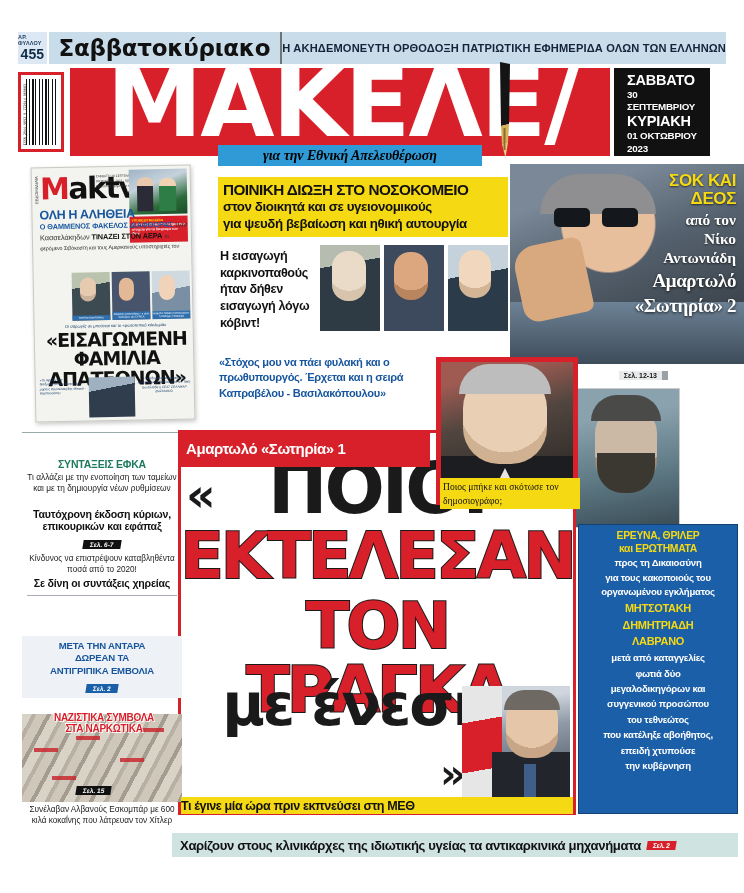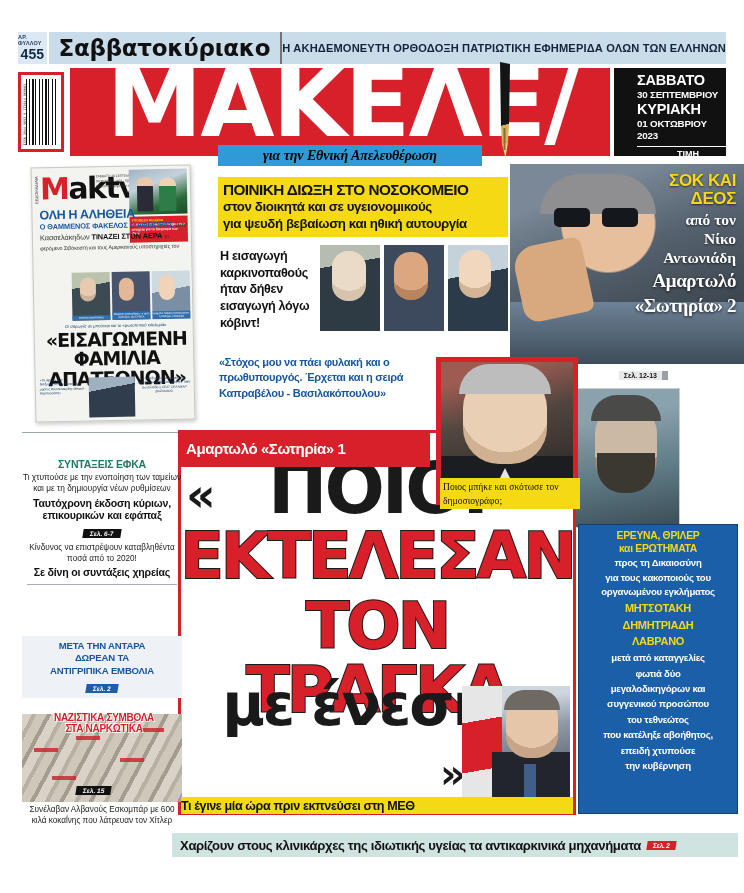--- a/index.html
+++ b/index.html
@@ -65,22 +65,22 @@
     font-family: "DejaVu Sans", sans-serif;
     font-weight: bold; font-size: 96px; color: #fff;
     letter-spacing: -2px; line-height: 1;
     -webkit-text-stroke: 0;
   }
   .pen {
     position: absolute; left: 470px; top: -6px; width: 30px; height: 100px;
     z-index: 4;
   }
   .datebox {
-    position: absolute; left: 596px; top: 0; width: 112px; height: 88px;
-    background: #111; color: #fff; padding: 4px 4px 3px 23px;
+    position: absolute; left: 596px; top: 0; width: 96px; height: 88px;
+    background: #111; color: #fff; padding: 4px 4px 3px 13px;
   }
   .datebox .d1 { font-size: 14.5px; font-weight: bold; letter-spacing: -0.2px; line-height: 1.15;}
   .datebox .d2 { font-size: 9.8px; font-weight: bold; letter-spacing: -0.2px; line-height: 1.25;}
   .datebox .d3 { font-size: 14.5px; font-weight: bold; letter-spacing: -0.2px; line-height: 1.15;}
   .datebox .d4 { font-size: 9.8px; font-weight: bold; letter-spacing: -0.2px; line-height: 1.3;}
   .datebox hr { border: 0; border-top: 1.5px solid #fff; margin: 3px 0 2px 0; width: 96px;}
   .datebox .price { font-size: 9px; font-weight: bold; margin-left: 40px; }
   .datebox .price b { font-size: 15.5px; }
 
   .subbanner {
@@ -151,21 +151,21 @@
   .maktv-foot .fm::after{content:"";position:absolute;}
   .maktv-foot .fr{ width:56px; font-style:italic; color:#1a3f6b; line-height:1.3; text-align:center;}
 
   
   .pens {
     position: absolute; left: 22px; top: 432px; width: 160px; text-align: center;
   }
   .pens .hr-top { border-top: 1px solid #9aa; margin-bottom: 4px; }
   .pens .t1 { font-size: 10.5px; font-weight: bold; color: #1d7a5f; letter-spacing: -0.2px; margin-top: 25px; }
   .pens .t2 { font-size: 8.3px; color: #222; line-height: 1.3; margin-top: 2px; }
-  .pens .t3 { font-size: 10.6px; font-weight: bold; color: #111; line-height: 1.2; margin-top: 3px; letter-spacing:-0.2px;}
+  .pens .t3 { font-size: 10.6px; font-weight: bold; color: #111; line-height: 1.2; margin-top: 14px; letter-spacing:-0.2px;}
   .pens .t4 { font-size: 8.2px; color: #222; line-height: 1.3; margin-top: 3px; }
   .pens .t5 { font-size: 10.6px; font-weight: bold; color: #111; line-height: 1.2; margin-top: 2px; letter-spacing:-0.2px;}
   .selbadge {
     display: inline-block; background: #111; color: #fff; font-size: 6.5px; font-weight: bold;
     padding: 1px 7px; margin: 3px 0 2px 0; transform: skewX(-9deg);
   }
   .rule-thin { border-top: 1px solid #aab; width: 150px; margin: 5px auto; }
 
   .flu {
     position: absolute; left: 22px; top: 636px; width: 160px; text-align: center;
@@ -533,21 +533,21 @@
     <div class="tie"></div>
   </div>
 
   <div class="subhl">
     <span>Τι έγινε μία ώρα πριν εκπνεύσει στη ΜΕΘ</span>
   </div>
 
   <div class="pens">
     <div class="hr-top"></div>
     <div class="t1">ΣΥΝΤΑΞΕΙΣ ΕΦΚΑ</div>
-    <div class="t2">Τι χτυπούσε με την ενοποίηση των ταμείων και με τη δημιουργία νέων ρυθμίσεων</div>
+    <div class="t2">Τι αλλάζει με την ενοποίηση των ταμείων και με τη δημιουργία νέων ρυθμίσεων</div>
     <div class="t3">Ταυτόχρονη έκδοση κύριων, επικουρικών και εφάπαξ</div>
     <div class="selbadge">Σελ. 6-7</div>
     <div class="t4">Κίνδυνος να επιστρέψουν καταβληθέντα ποσά  από το 2020!</div>
     <div class="t5">Σε δίνη οι συντάξεις χηρείας</div>
     <div class="rule-thin"></div>
   </div>
 
   <div class="flu">
     <div class="f1">ΜΕΤΑ ΤΗΝ ΑΝΤΑΡΑ</div>
     <div class="f1">ΔΩΡΕΑΝ ΤΑ</div>

